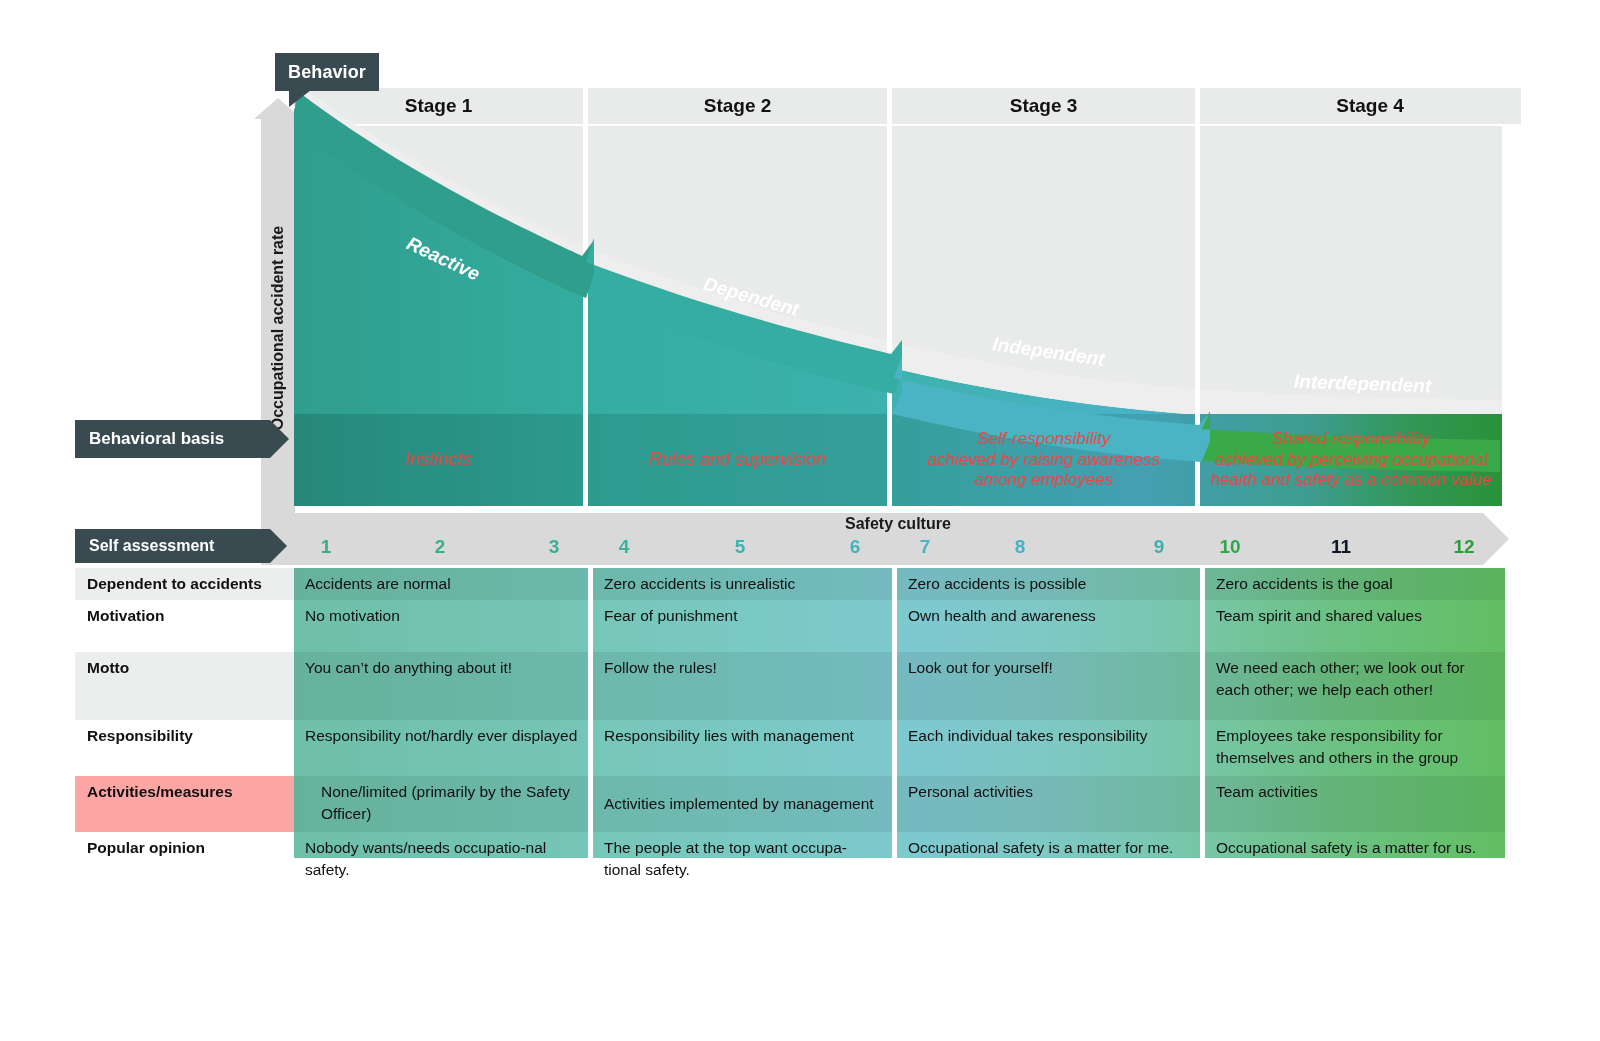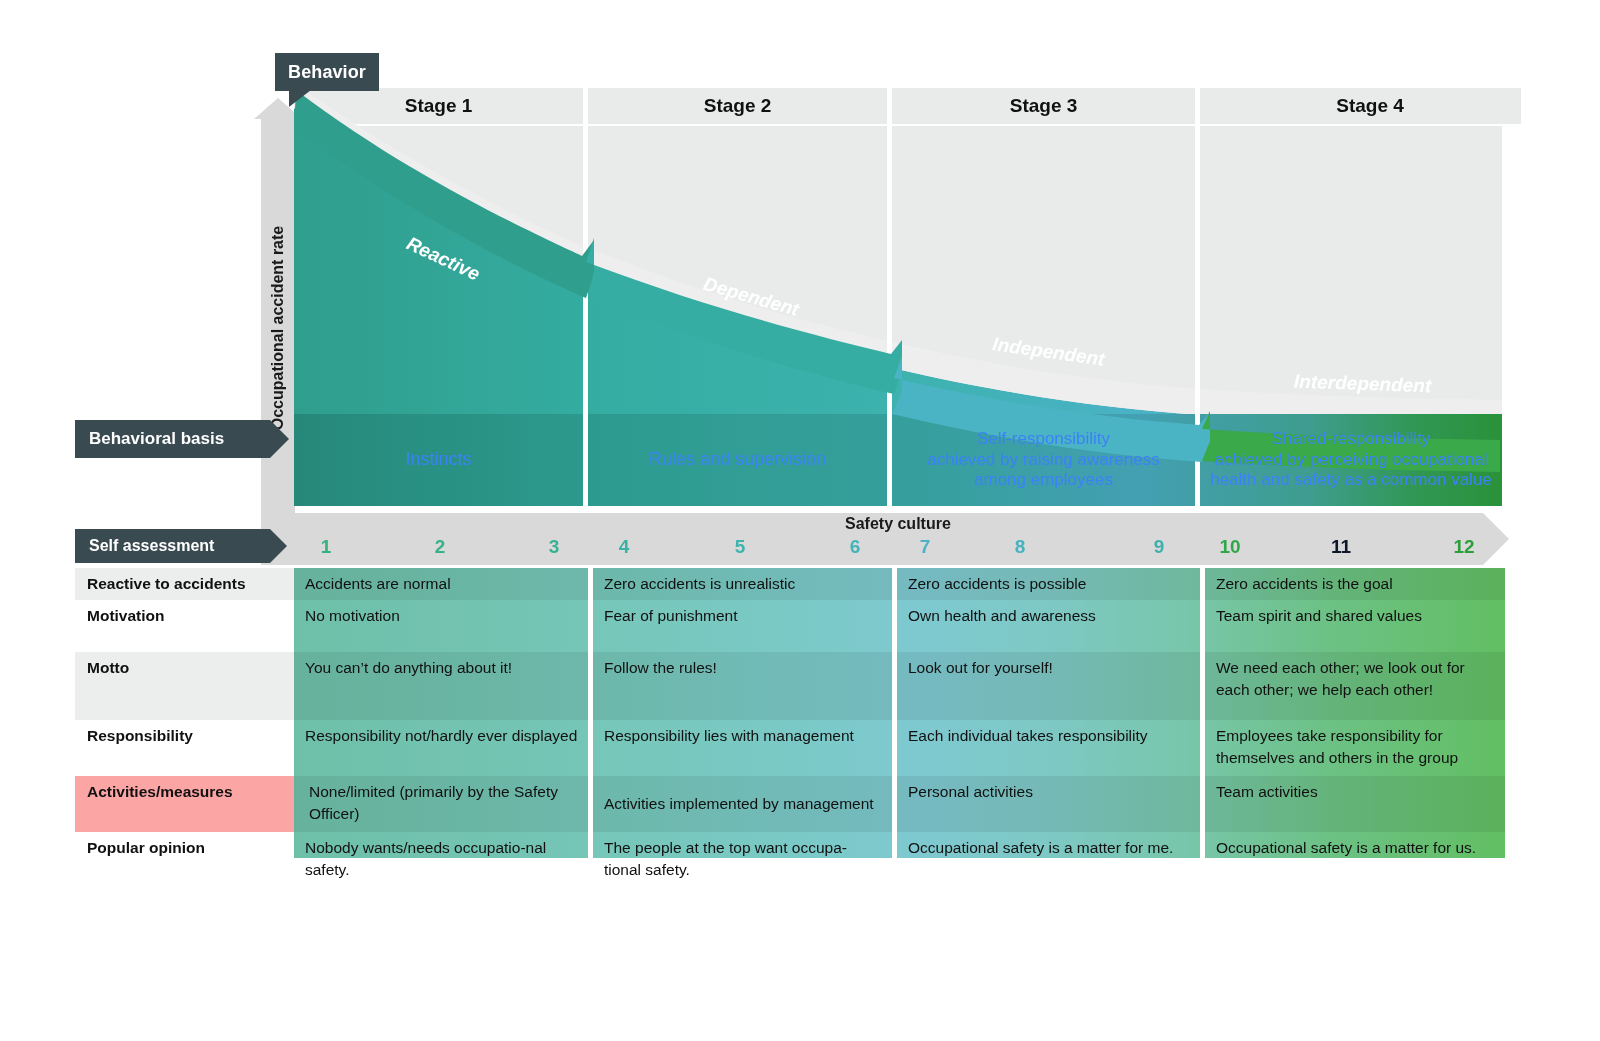--- a/index.html
+++ b/index.html
@@ -100,22 +100,22 @@
   }
   .stage-body{
     position:absolute; top:38px; height:380px; background:#e9eaea;
   }
   #plot svg{position:absolute; left:0; top:0; width:1208px; height:418px; overflow:visible;}
 
   
   .basis-cell{
     position:absolute; top:326px; height:92px;
     display:flex; align-items:center; justify-content:center; text-align:center;
-    color:#3b82f6; font-size:18px; line-height:1.22; padding:0 10px;
-    box-sizing:border-box; pointer-events:none;
+    color:#ef4444; font-size:18px; line-height:1.22; padding:0 10px;
+    box-sizing:border-box; pointer-events:none;font-style:italic;
   }
 
   
   #matrix{position:absolute; left:75px; top:568px; width:1430px; height:290px;}
   .row-label{
     position:absolute; left:0; width:219px;
     display:flex; align-items:flex-start;
     font-size:15.5px; font-weight:bold; color:#111;
     padding-left:12px; box-sizing:border-box;
   }
@@ -265,21 +265,21 @@
   <div class="tag tag-arrow" id="behavioral-basis-tag">
     <span class="tag-label">Behavioral basis</span>
   </div>
   <div class="tag tag-arrow" id="self-assessment-tag">
     <span class="tag-label">Self assessment</span>
   </div>
 
   <div id="matrix">
 
     <div class="row-label" style="top:0px;height:32px;background:#eceded;">
-      <span>Reactive to accidents</span>
+      <span>Dependent to accidents</span>
     </div>
     <div class="row-label" style="top:32px;height:52px;background:#ffffff;">
       <span>Motivation</span>
     </div>
     <div class="row-label" style="top:84px;height:68px;background:#eceded;">
       <span>Motto</span>
     </div>
     <div class="row-label" style="top:152px;height:56px;background:#ffffff;">
       <span>Responsibility</span>
     </div>
@@ -309,21 +309,21 @@
       <div class="cell" style="left:0px;top:84px;width:294px;height:68px;">You can’t do anything about it!</div>
       <div class="cell" style="left:299px;top:84px;width:299px;height:68px;">Follow the rules!</div>
       <div class="cell" style="left:603px;top:84px;width:303px;height:68px;">Look out for yourself!</div>
       <div class="cell" style="left:911px;top:84px;width:300px;height:68px;">We need each other; we look out for each other; we help each other!</div>
 
       <div class="cell" style="left:0px;top:152px;width:294px;height:56px;">Responsibility not/hardly ever displayed</div>
       <div class="cell" style="left:299px;top:152px;width:299px;height:56px;">Responsibility lies with management</div>
       <div class="cell" style="left:603px;top:152px;width:303px;height:56px;">Each individual takes responsibility</div>
       <div class="cell" style="left:911px;top:152px;width:300px;height:56px;">Employees take responsibility for themselves and others in the group</div>
 
-      <div class="cell" style="left:4px;top:208px;width:294px;height:48px;">None/limited (primarily by the Safety Officer)</div>
+      <div class="cell" style="left:16px;top:208px;width:294px;height:48px;">None/limited (primarily by the Safety Officer)</div>
       <div class="cell" style="left:299px;top:220px;width:299px;height:56px;">Activities implemented by management</div>
       <div class="cell" style="left:603px;top:208px;width:303px;height:56px;">Personal activities</div>
       <div class="cell" style="left:911px;top:208px;width:300px;height:56px;">Team activities</div>
 
       <div class="cell" style="left:0px;top:264px;width:294px;height:14px;">Nobody wants/needs occupatio-nal safety.</div>
       <div class="cell" style="left:299px;top:264px;width:299px;height:26px;">The people at the top want occupa-tional safety.</div>
       <div class="cell" style="left:603px;top:264px;width:303px;height:26px;">Occupational safety is a matter for me.</div>
       <div class="cell" style="left:911px;top:264px;width:300px;height:26px;">Occupational safety is a matter for us.</div>
 
       <div class="colsep" style="left:294px;"></div>

